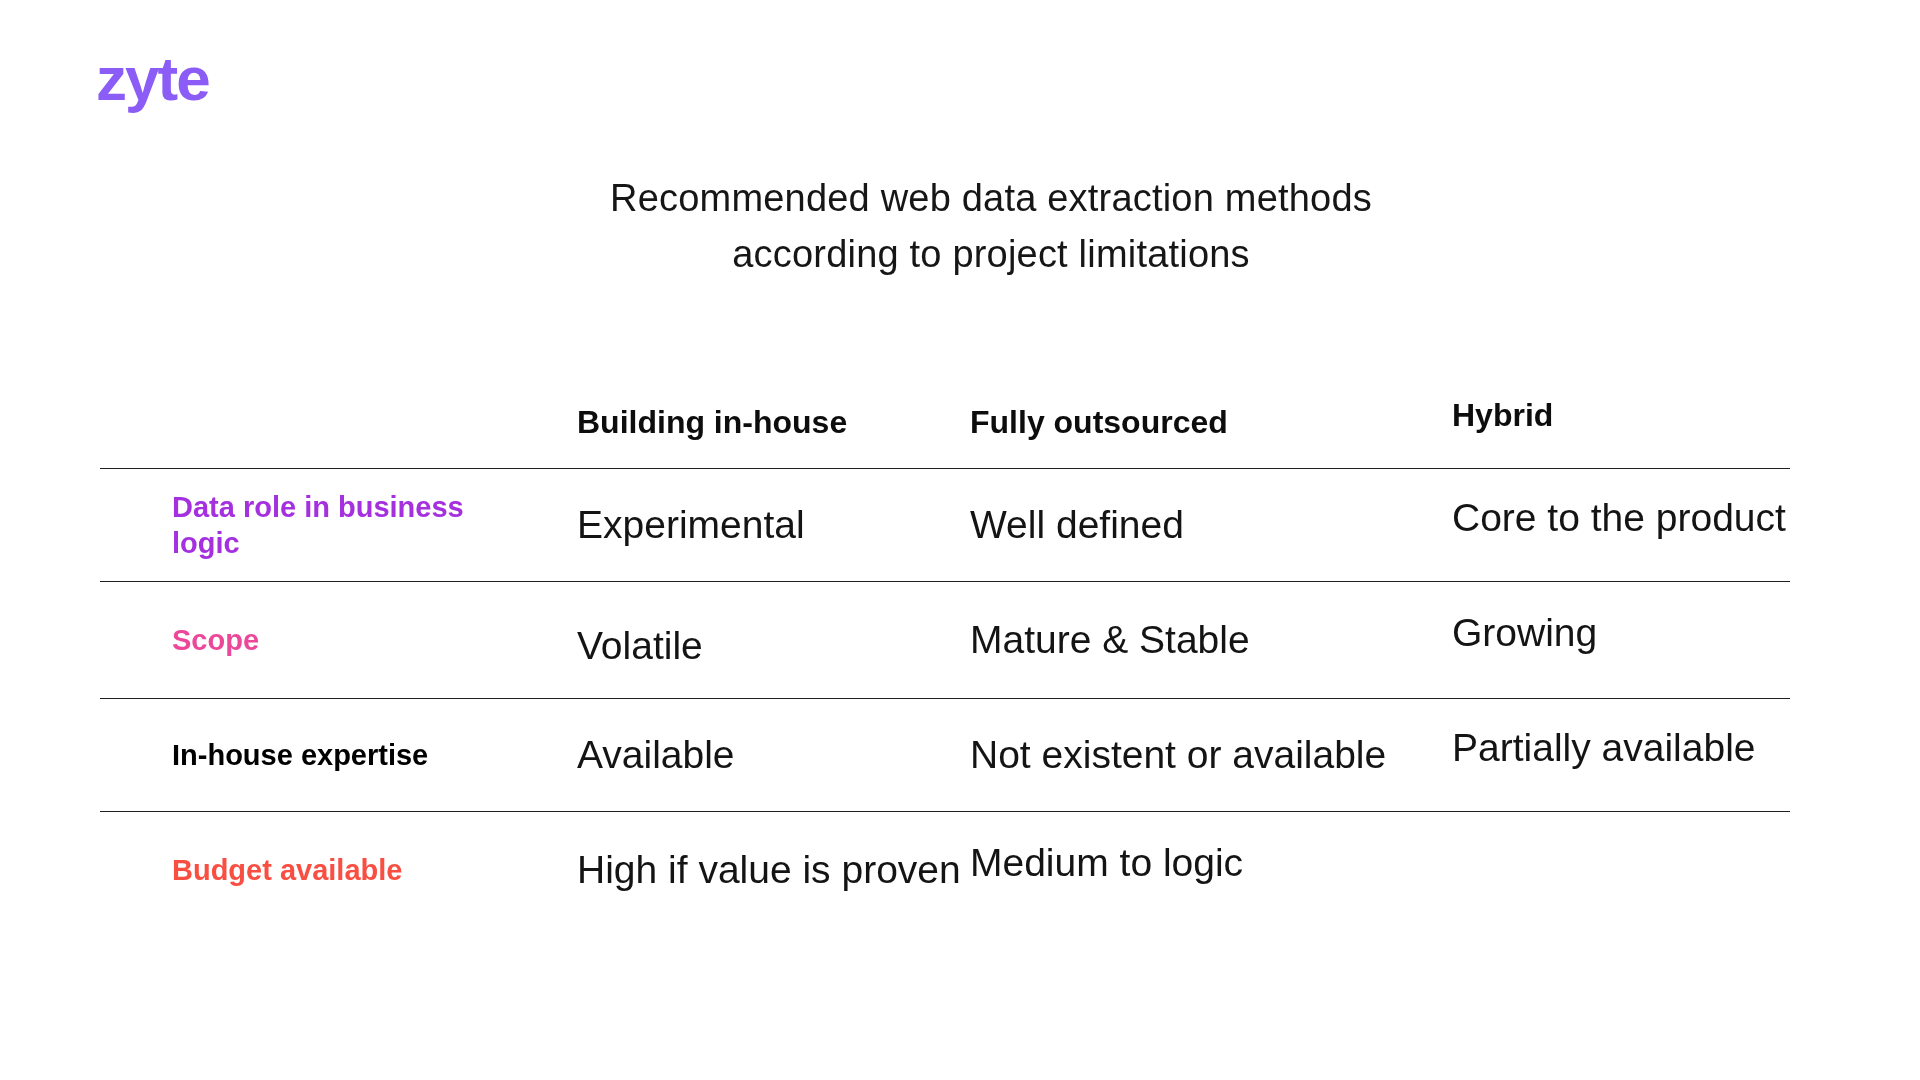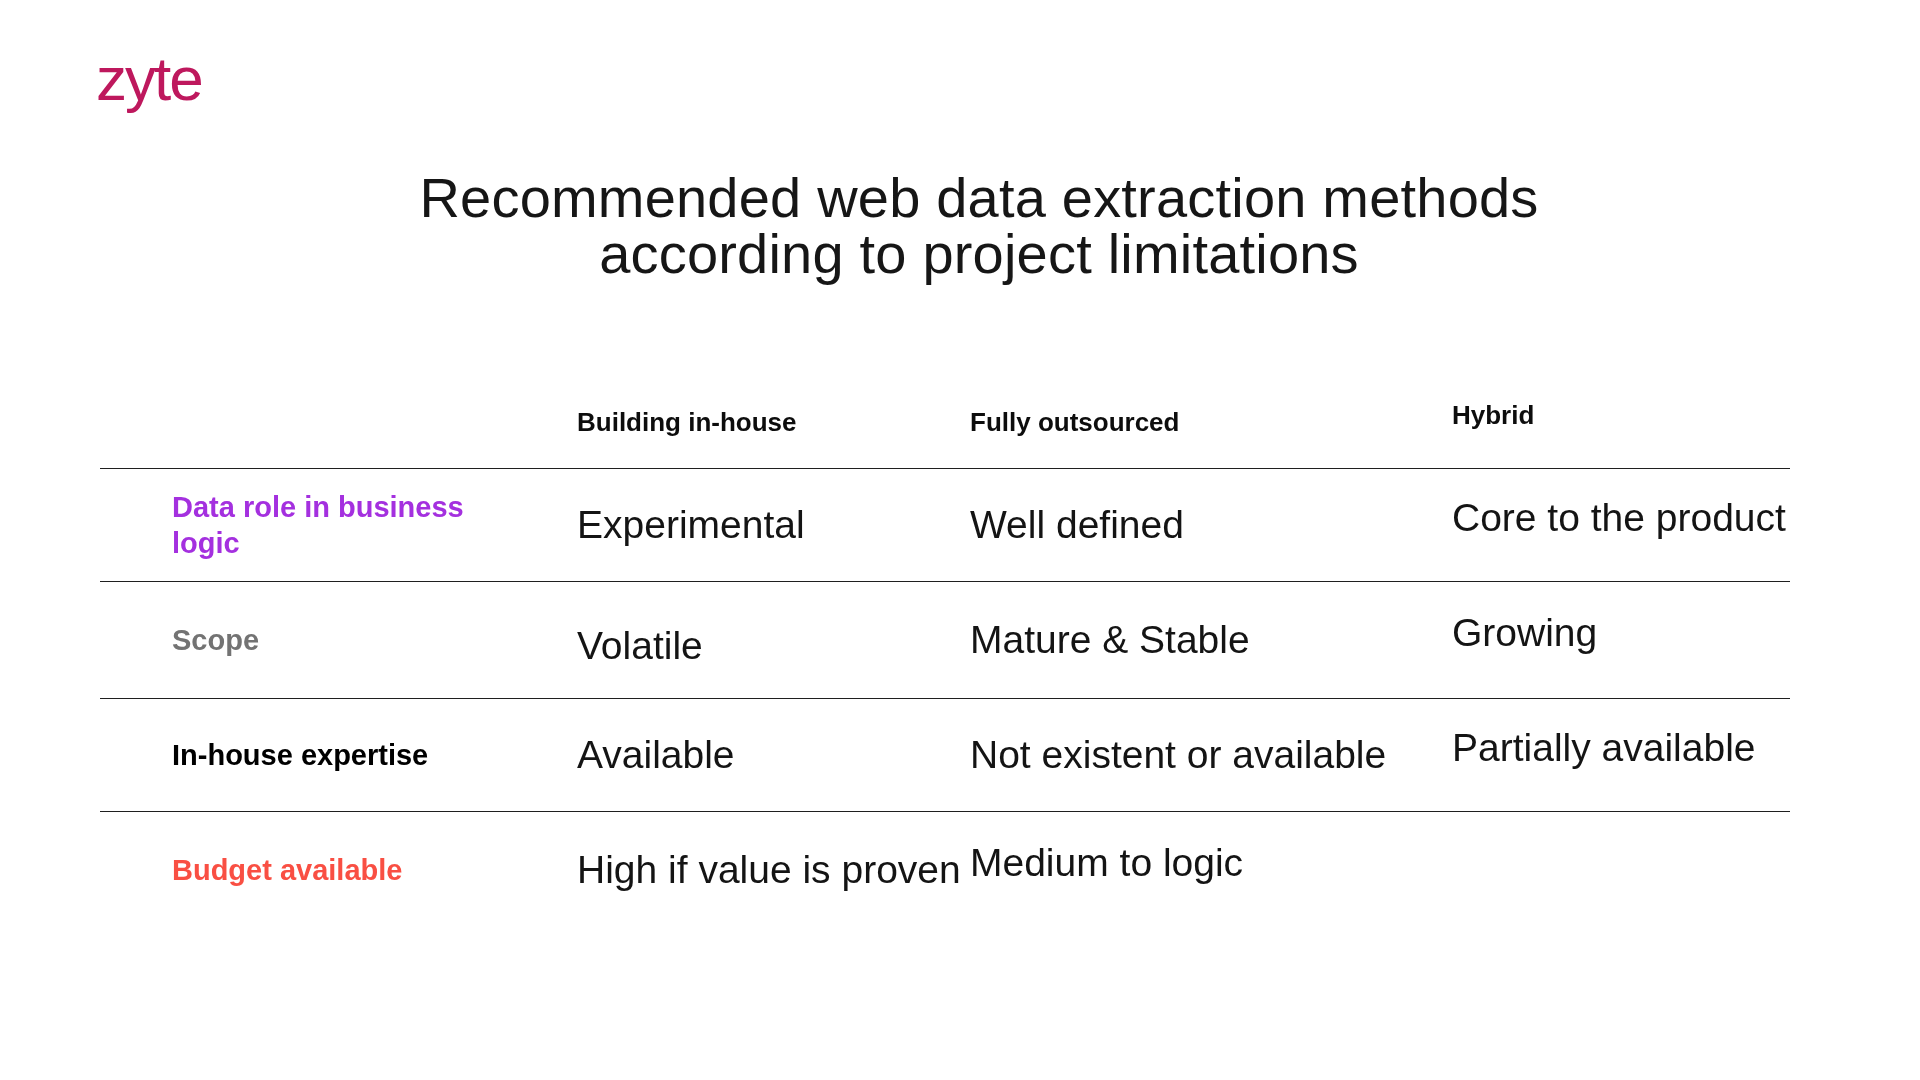--- a/index.html
+++ b/index.html
@@ -15,35 +15,35 @@
     background: #ffffff;
     overflow: hidden;
   }
 
   
   .logo {
     position: absolute;
     left: 96px;
     top: 48px;
     font-size: 62px;
-    font-weight: 400;
+    font-weight: 700;
     letter-spacing: -2px;
-    color: #be185d;
+    color: #8b5cf6;
     line-height: 1;
   }
 
   
   .title {
     position: absolute;
-    left: 279px;
+    left: 291px;
     top: 170px;
     width: 1400px;
     text-align: center;
     color: #161616;
-    font-size: 56px;
+    font-size: 38px;
     font-weight: 400;
     line-height: 56px;
     letter-spacing: 0.2px;
   }
 
   
   .table {
     position: absolute;
     left: 100px;
     top: 376px;
@@ -67,29 +67,29 @@
     font-size: 39px;
     color: #141414;
     line-height: 36px;
   }
   .cell.c0 { padding-left: 72px; padding-right: 70px; }
   .cell.c3 { transform: translateY(-7px); }
   .cell.nudge-down { transform: translateY(6px); }
 
   .col-header {
     font-weight: 700;
-    font-size: 26px;
+    font-size: 32px;
     color: #0d0d0d;
   }
   .row-label {
     font-weight: 700;
     font-size: 29px;
   }
   .row-label.purple { color: #a430df; }
-  .row-label.pink   { color: #737373; }
+  .row-label.pink   { color: #ec4899; }
   .row-label.blue   { color: #000000; }
   .row-label.red    { color: #f94f43; }
 </style>
 </head>
 <body>
 
 <div class="page">
 
   <div class="logo">zyte</div>
 

